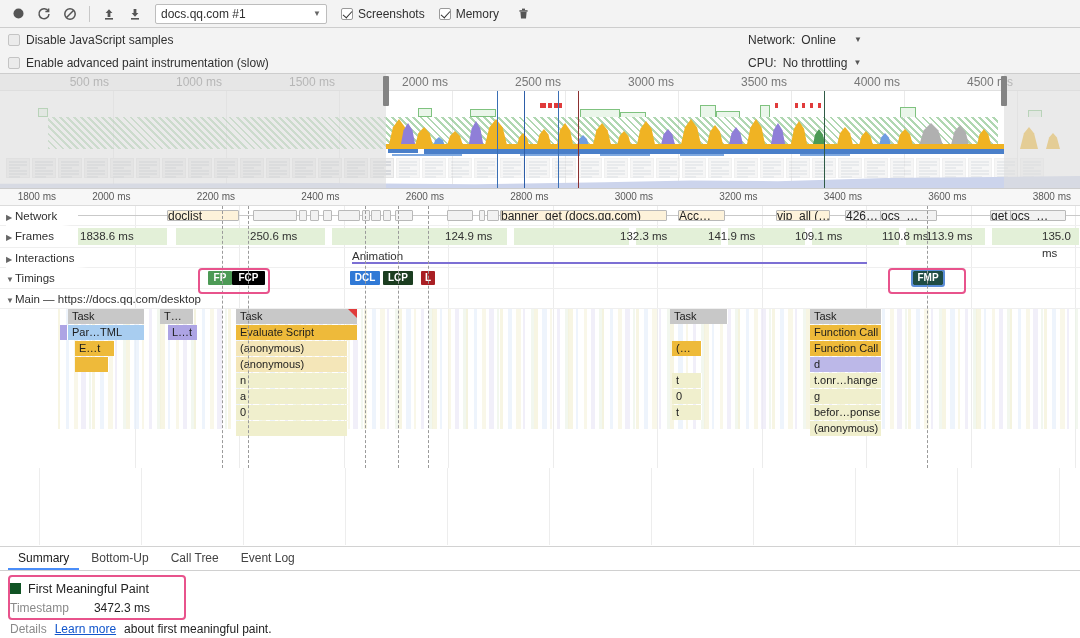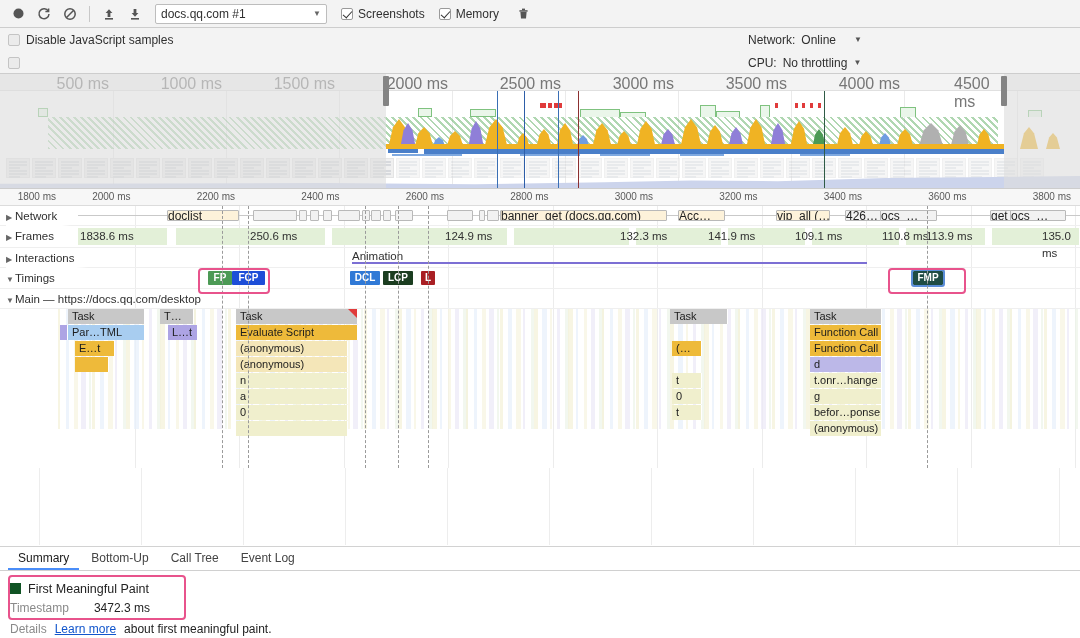--- a/index.html
+++ b/index.html
@@ -42,21 +42,21 @@
   .setrow { display:flex; align-items:center; height:23px; padding-left:8px; gap:6px; font-size:12px; }
   .setright { position:absolute; right:0; top:0; width:360px; }
   .setright .setrow { justify-content:flex-start; padding-left:28px; }
   .lbl { color:#303030; }
   .selmini { display:inline-flex; align-items:center; gap:18px; font-size:12px; }
   .selmini .caret { font-size:8px; color:#555; }
 
   
   .overview { position:relative; height:115px; flex:none; border-bottom:1px solid #cdcdcd; background:#fff; overflow:hidden; }
   .ovruler { position:absolute; left:0; top:0; width:100%; height:17px; background:#f3f3f3; border-bottom:1px solid #e0e0e0; }
-  .ovtick { position:absolute; top:1px; font-size:16px; color:#777; transform:translateX(-100%); padding-right:4px; }
+  .ovtick { position:absolute; top:1px; font-size:12px; color:#777; transform:translateX(-100%); padding-right:4px; }
   .ovtickline { position:absolute; top:0; width:1px; height:98px; background:#eaeaea; }
   .dim { position:absolute; top:0; bottom:0; background:rgba(221,221,221,0.62); }
   .handle { position:absolute; top:2px; width:6px; height:30px; background:#848484; border-radius:1px; z-index:6; }
   .ovbody { position:absolute; left:0; top:17px; right:0; height:98px; }
   .cpuband { position:absolute; left:0; right:0; top:26px; height:32px; }
   .netband { position:absolute; left:0; right:0; top:58px; height:6px; }
   .filmband { position:absolute; left:0; right:0; top:66px; height:22px; }
   .memband { position:absolute; left:0; right:0; top:76px; height:22px; }
   .thumb { position:absolute; top:1px; width:24px; height:20px; background:#f0f0f0; border:1px solid #e4e4e4; }
   .thumb i { position:absolute; left:2px; right:2px; height:1.5px; background:#d7d9dd; }
@@ -176,20 +176,21 @@
     </div>
   </div>
 
   <div class="settings">
     <div class="setrow">
       <span class="cbox dis"></span>
       <span class="lbl">Disable JavaScript samples</span>
     </div>
     <div class="setrow">
       <span class="cbox dis"></span>
+      <span class="lbl">Enable advanced paint instrumentation (slow)</span>
     </div>
     <div class="setright">
       <div class="setrow">
         <span class="lbl">Network:</span>
         <span class="selmini">
           <span>Online</span>
           <span class="caret">▼</span>
         </span>
       </div>
       <div class="setrow">
@@ -734,21 +735,21 @@
       </div>
       <div class="interbar" style="left:352px;width:515px;top:14px"></div>
       <div class="intertext" style="left:352px;top:2px">Animation</div>
     </div>
 
     <div class="track" id="timingsrow" style="height:21px">
       <div class="trackname">
         <span class="arrow">▼</span><span>Timings</span>
       </div>
     <div class="marker" style="left: 208px; width: 24px; background: rgb(76, 154, 85);">FP</div>
-        <div class="marker" style="left: 232px; width: 33px; background: #1d4ed8;">FCP</div>
+        <div class="marker" style="left: 232px; width: 33px; background: #000000;">FCP</div>
         <div class="marker" style="left: 350px; width: 30px; background: rgb(48, 121, 214);">DCL</div>
         <div class="marker" style="left: 383px; width: 30px; background: rgb(27, 61, 32);">LCP</div>
         <div class="marker" style="left: 421px; width: 14px; background: rgb(169, 31, 36);">L</div>
         <div class="marker" style="left: 913px; width: 30px; background: rgb(31, 76, 68); outline: rgb(91, 141, 216) solid 2px;">FMP</div>
       </div>
 
 
     <div class="track">
       <div class="trackname" style="background:none">
         <span class="arrow">▼</span><span>Main — https://docs.qq.com/desktop</span>

